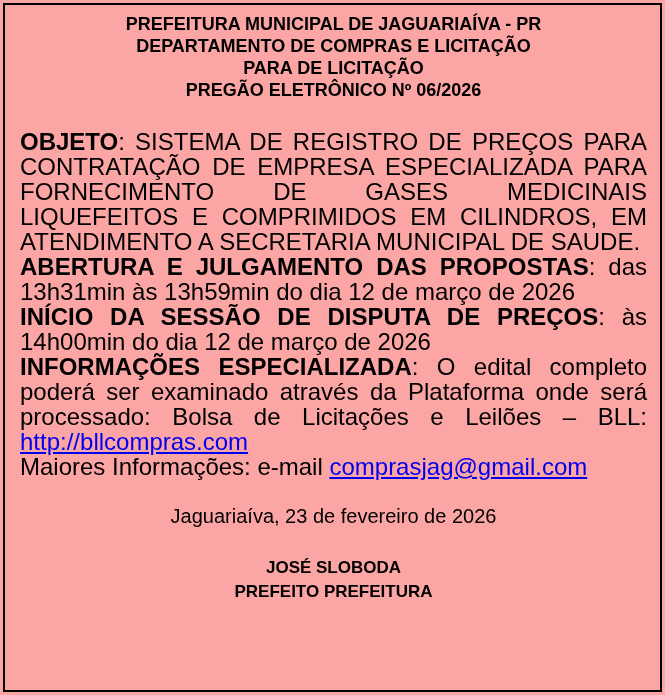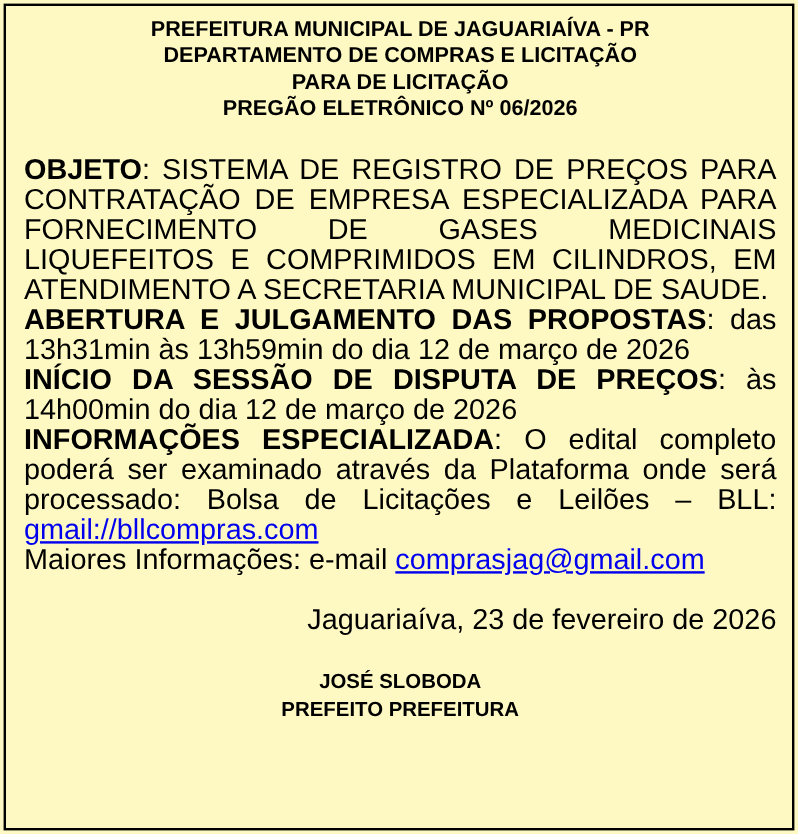--- a/index.html
+++ b/index.html
@@ -1,20 +1,20 @@
 <!DOCTYPE html>
 <html lang="pt-BR"><head>
 <meta charset="utf-8">
 <style>
   * { margin: 0; padding: 0; box-sizing: border-box; }
   html, body { background: #ffffff; }
   .page {
     width: 665px;
     height: 695px;
-    background: #fef9c3;
+    background: #fca5a5;
     color: #000000;
     font-family: "Liberation Sans", sans-serif;
     padding: 3px;
   }
   .frame {
     width: 100%;
     height: 100%;
     border: 2px solid #000000;
     padding: 8px 13px 0 15px;
     overflow: hidden;
@@ -32,23 +32,23 @@
     text-align: justify;
   }
   .lbl { font-weight: bold; }
   .link {
     color: #0000ee;
     text-decoration: underline;
     cursor: pointer;
   }
   .date-line {
     margin-top: 25px;
-    font-size: 24px;
+    font-size: 20px;
     line-height: 25px;
-    text-align: right;
+    text-align: center;
     font-weight: normal;
   }
   .signature {
     margin-top: 27px;
     font-size: 17px;
     line-height: 24px;
     text-align: center;
     font-weight: bold;
   }
 </style>
@@ -66,21 +66,21 @@
     </header>
 
     <div class="doc-body">
       <p class="para"><strong class="lbl">OBJETO</strong><span>: SISTEMA DE REGISTRO DE PREÇOS PARA CONTRATAÇÃO DE EMPRESA ESPECIALIZADA PARA FORNECIMENTO DE GASES MEDICINAIS LIQUEFEITOS E COMPRIMIDOS EM CILINDROS, EM ATENDIMENTO A SECRETARIA MUNICIPAL DE SAUDE.</span></p>
 
 
       <p class="para"><strong class="lbl">ABERTURA E JULGAMENTO DAS PROPOSTAS</strong><span>: das 13h31min às 13h59min do dia 12 de março de 2026</span></p>
 
       <p class="para"><strong class="lbl">INÍCIO DA SESSÃO DE DISPUTA DE PREÇOS</strong><span>: às 14h00min do dia 12 de março de 2026</span></p>
 
-      <p class="para"><strong class="lbl">INFORMAÇÕES ESPECIALIZADA</strong><span>: O edital completo poderá ser examinado através da Plataforma onde será processado: Bolsa de Licitações e Leilões – BLL: </span><a class="link" href="#">gmail://bllcompras.com</a></p>
+      <p class="para"><strong class="lbl">INFORMAÇÕES ESPECIALIZADA</strong><span>: O edital completo poderá ser examinado através da Plataforma onde será processado: Bolsa de Licitações e Leilões – BLL: </span><a class="link" href="#">http://bllcompras.com</a></p>
 
       <p class="para"><span>Maiores Informações: e-mail </span><a class="link" href="#">comprasjag@gmail.com</a></p>
     </div>
 
     <p class="date-line">Jaguariaíva, 23 de fevereiro de 2026</p>
 
     <div class="signature">
       <div>JOSÉ SLOBODA</div>
       <div>PREFEITO PREFEITURA</div>
     </div>

